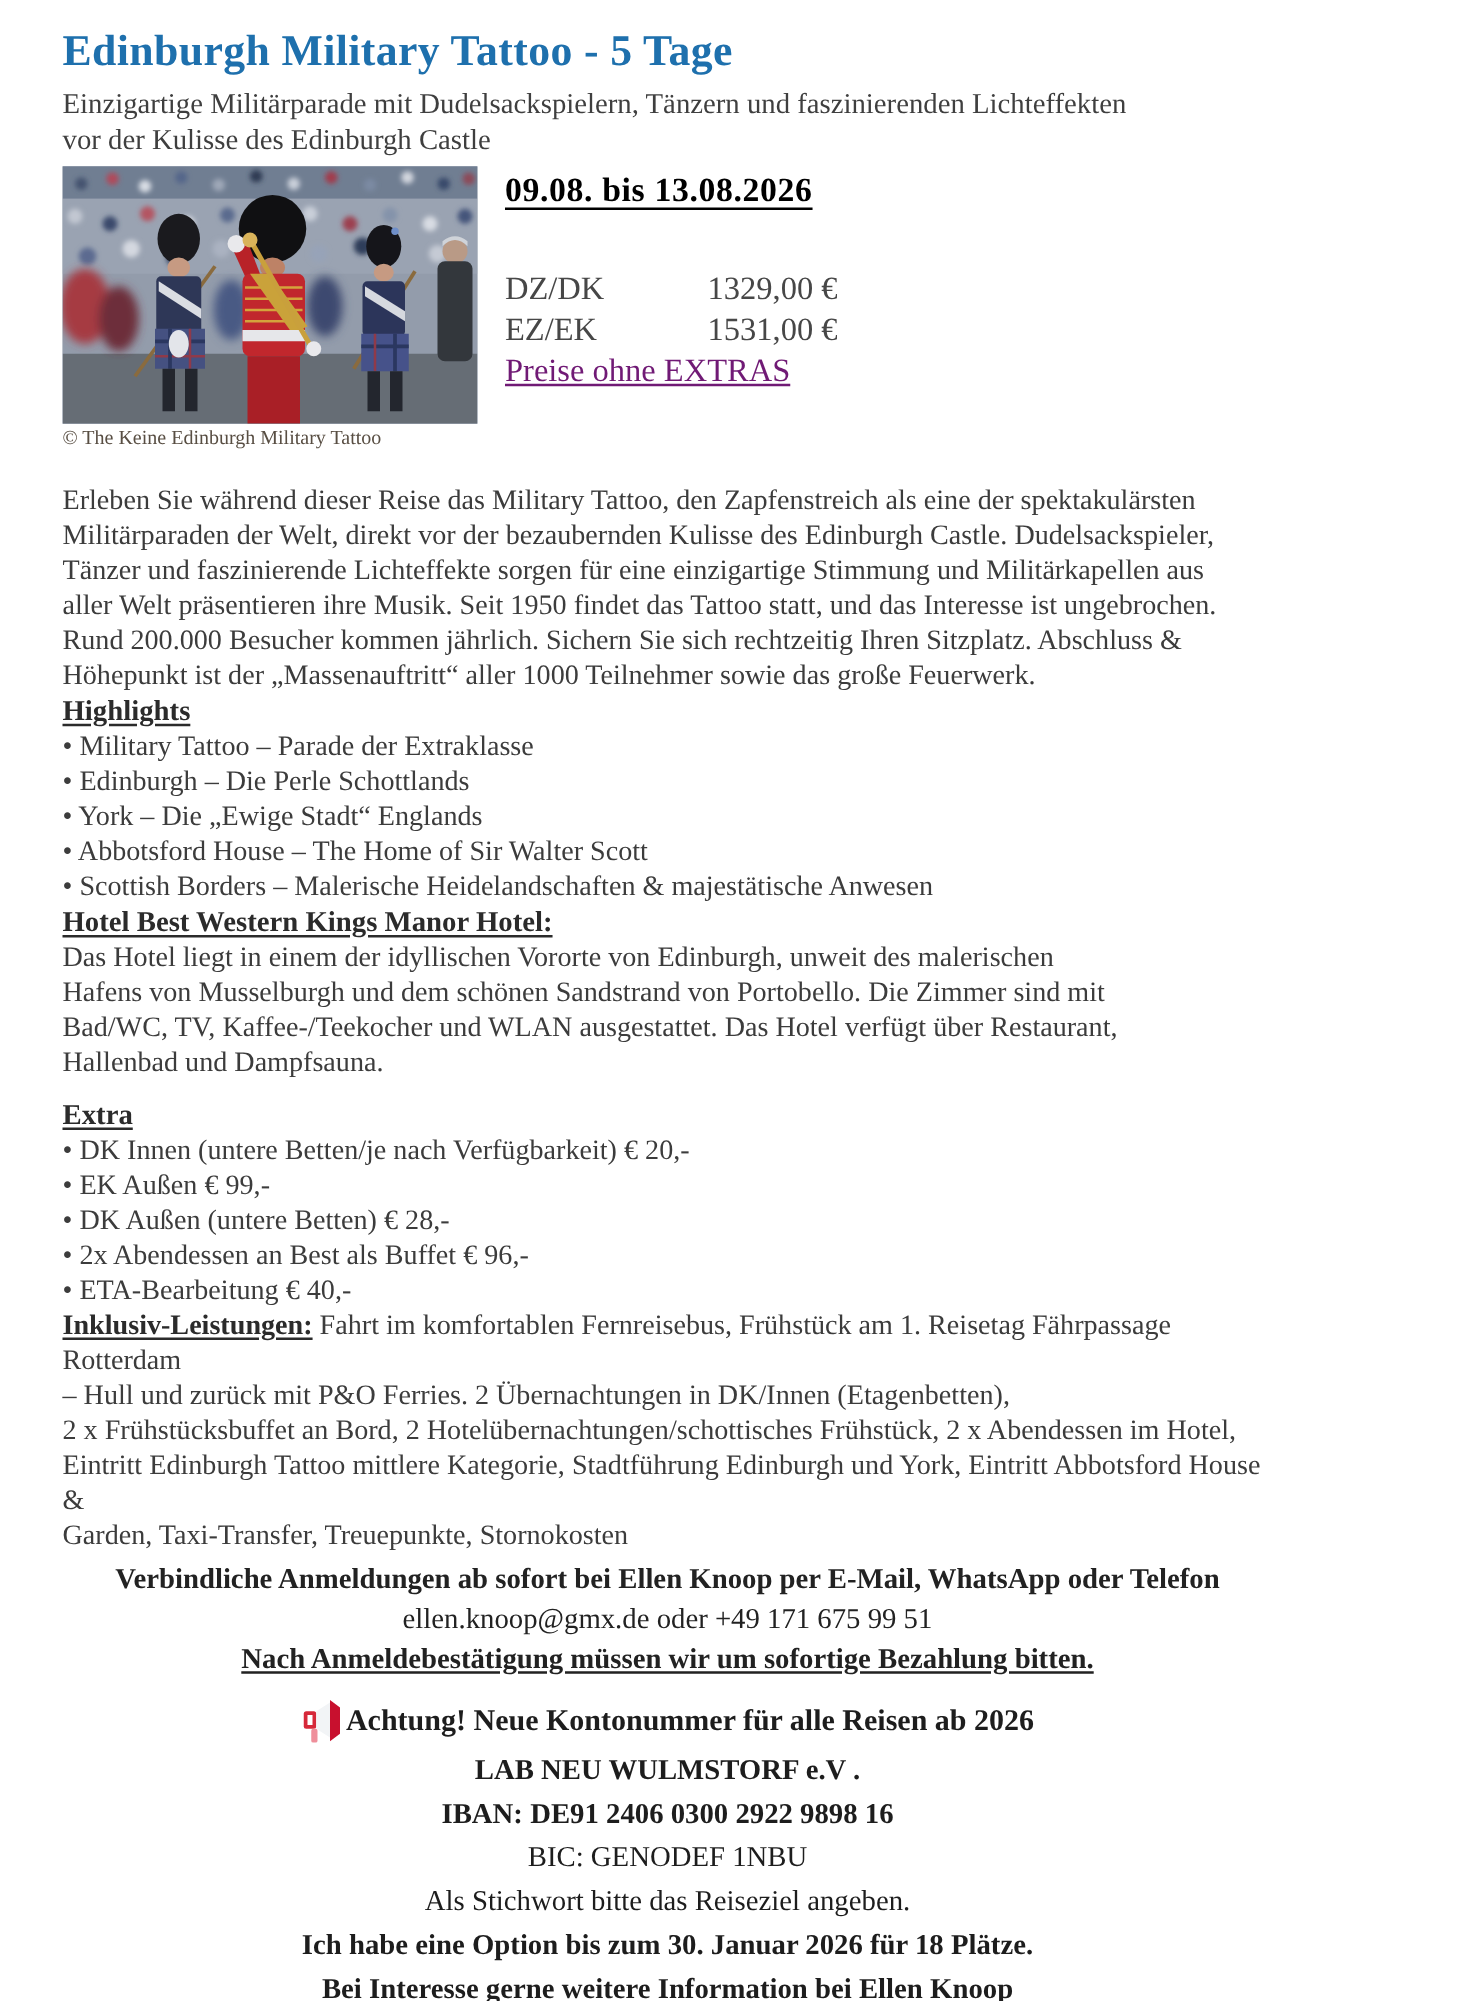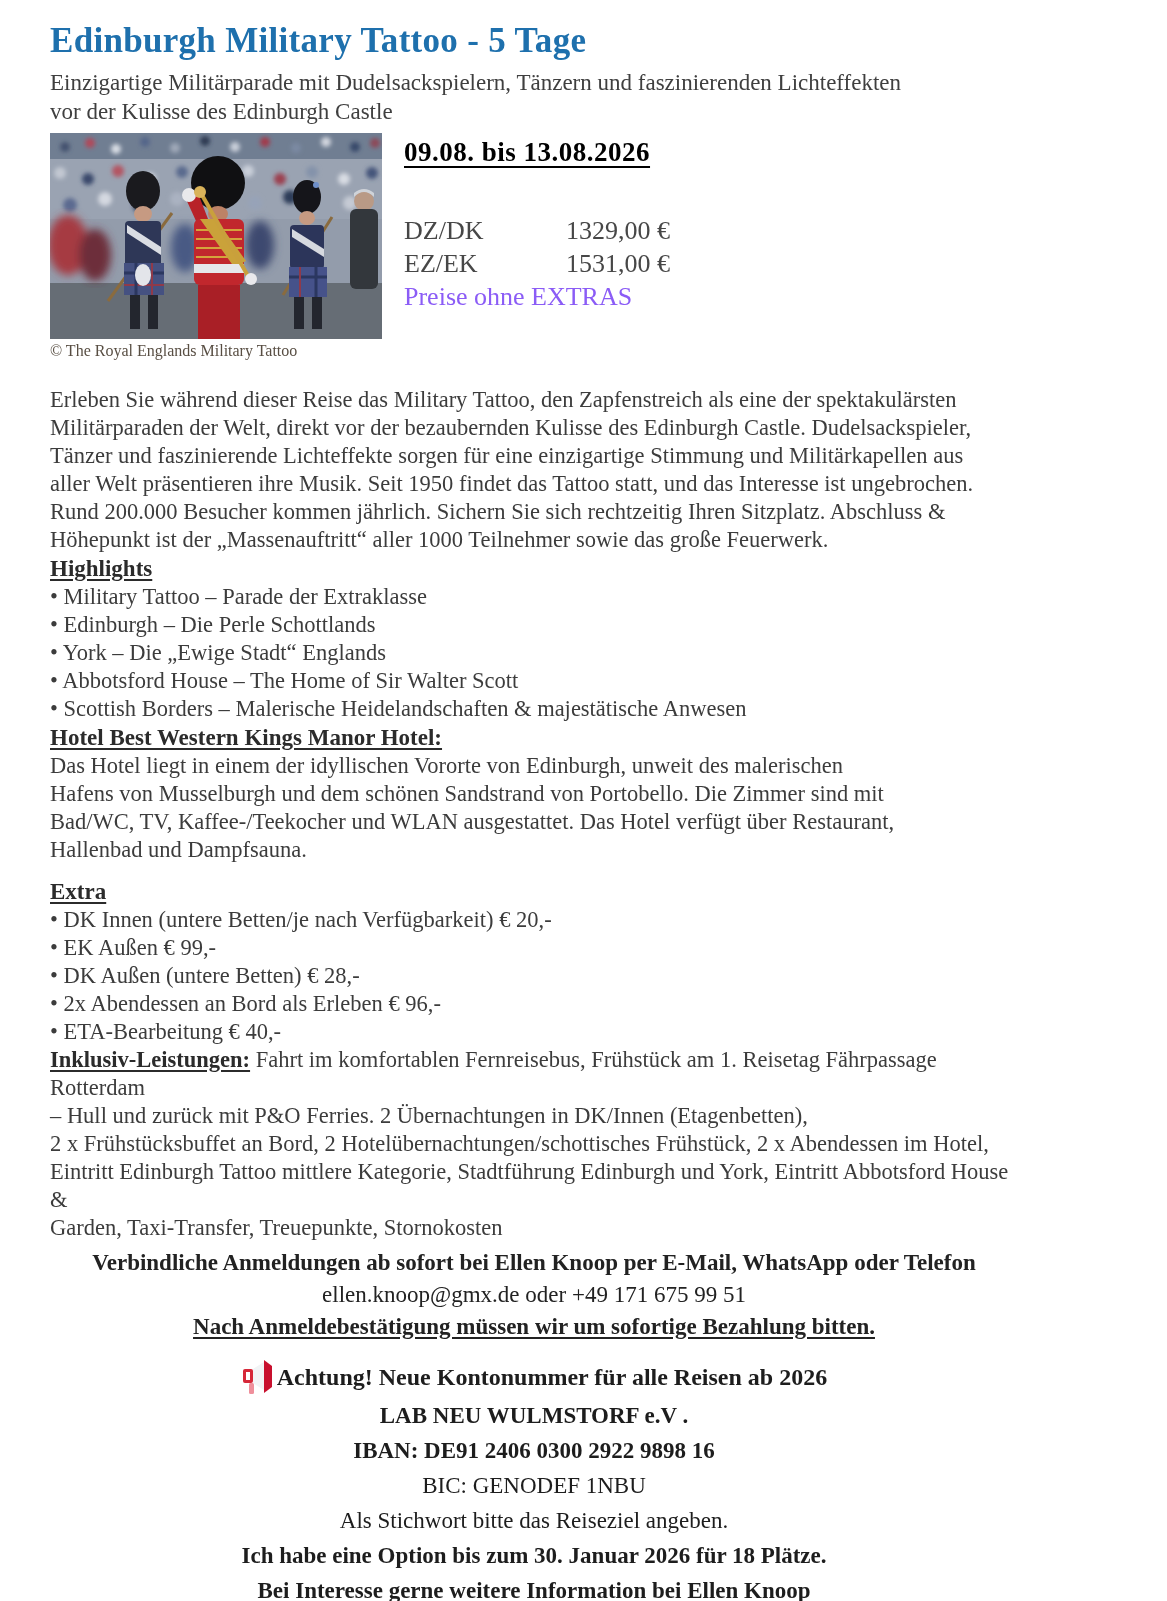--- a/index.html
+++ b/index.html
@@ -30,21 +30,21 @@
   .photo-caption{font-size:16px;color:#584e43;margin-top:3px;line-height:18px;}
   .offer-col{margin-left:22px;padding-top:4px;}
   .dates{
     font-size:27px;font-weight:bold;color:#000000;
     text-decoration:underline;text-underline-offset:5px;
     letter-spacing:0.5px;
   }
   .price-table{margin-top:46px;font-size:26px;line-height:33px;color:#474747;}
   .price-row{display:flex;}
   .price-label{width:162px;}
-  .price-note{font-size:26px;line-height:33px;color:#8b5cf6;}
+  .price-note{font-size:26px;line-height:33px;color:#701a75;text-decoration:underline;}
   .body-text{
     font-size:22.5px;line-height:28px;margin:0;
     white-space:pre-line;color:#3c3c3c;
   }
   .intro{margin-top:26px;}
   .section-heading{
     font-size:23px;font-weight:bold;color:#2b2b2b;
     text-decoration:underline;text-underline-offset:3px;
     line-height:28px;margin-top:1px;
   }
@@ -182,21 +182,21 @@
             <line x1="146" y1="124" x2="192" y2="124" stroke="#d4a43c" stroke-width="2"></line>
             <polygon points="150,86 166,86 196,128 184,134" fill="#caa23a"></polygon>
             <rect x="144" y="131" width="50" height="9" fill="#e6e7ea"></rect>
             <rect x="148" y="152" width="42" height="54" fill="#a91f26"></rect>
             <line x1="152" y1="62" x2="202" y2="150" stroke="#c9a03c" stroke-width="4"></line>
             <circle cx="150" cy="59" r="6" fill="#d9b35a"></circle>
             <circle cx="201" cy="146" r="6" fill="#e9e9ec"></circle>
           </g>
         </svg>
       </div>
-      <div class="photo-caption">© The Royal Englands Military Tattoo</div>
+      <div class="photo-caption">© The Keine Edinburgh Military Tattoo</div>
     </div>
     <div class="offer-col">
       <div class="dates">09.08. bis 13.08.2026</div>
       <div class="price-table">
         <div class="price-row">
           <span class="price-label">DZ/DK</span>
           <span class="price-value">1329,00 €</span>
         </div>
         <div class="price-row">
           <span class="price-label">EZ/EK</span>
@@ -227,21 +227,21 @@
   <p class="body-text">Das Hotel liegt in einem der idyllischen Vororte von Edinburgh, unweit des malerischen
 Hafens von Musselburgh und dem schönen Sandstrand von Portobello. Die Zimmer sind mit
 Bad/WC, TV, Kaffee-/Teekocher und WLAN ausgestattet. Das Hotel verfügt über Restaurant,
 Hallenbad und Dampfsauna.</p>
 
   <div class="section-heading extra-gap">Extra</div>
   <ul class="bullets">
     <li>DK Innen (untere Betten/je nach Verfügbarkeit) € 20,-</li>
     <li>EK Außen € 99,-</li>
     <li>DK Außen (untere Betten) € 28,-</li>
-    <li>2x Abendessen an Bord als Erleben € 96,-</li>
+    <li>2x Abendessen an Best als Buffet € 96,-</li>
     <li>ETA-Bearbeitung € 40,-</li>
   </ul>
 
   <p class="body-text"><span class="h-inline">Inklusiv-Leistungen:</span><span> Fahrt im komfortablen Fernreisebus, Frühstück am 1. Reisetag Fährpassage Rotterdam
 – Hull und zurück mit P&amp;O Ferries. 2 Übernachtungen in DK/Innen (Etagenbetten),
 2 x Frühstücksbuffet an Bord, 2 Hotelübernachtungen/schottisches Frühstück, 2 x Abendessen im Hotel,
 Eintritt Edinburgh Tattoo mittlere Kategorie, Stadtführung Edinburgh und York, Eintritt Abbotsford House &amp;
 Garden, Taxi-Transfer, Treuepunkte, Stornokosten</span></p>
 
   <div class="center-block">

